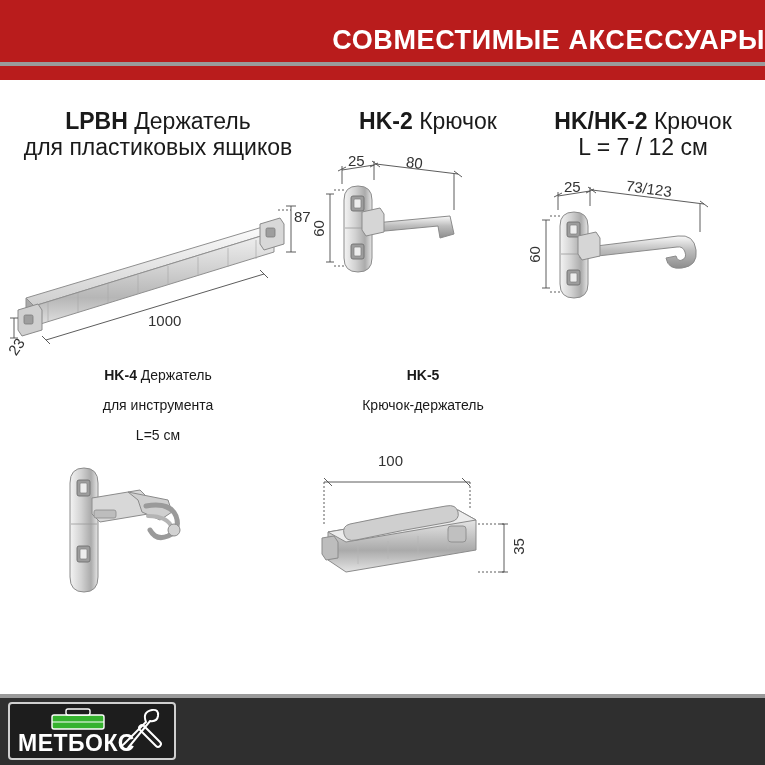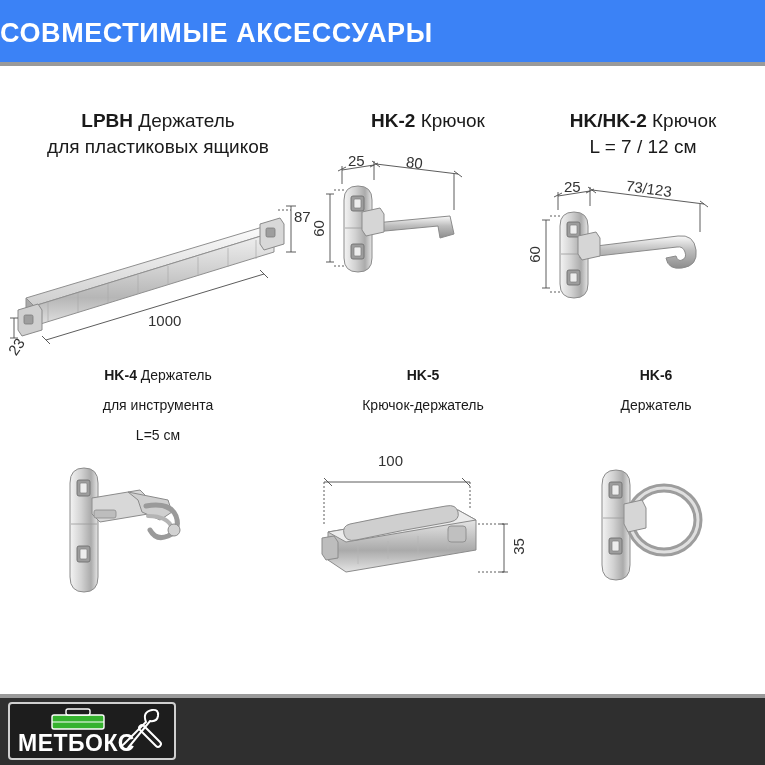--- a/index.html
+++ b/index.html
@@ -19,25 +19,25 @@
     width: 765px;
     height: 765px;
     background: #ffffff;
   }
   
   .header {
     position: absolute;
     left: 0;
     top: 0;
     width: 765px;
-    height: 66px;
-    background: #3b82f6;
+    height: 80px;
+    background: #b91c1c;
     display: flex;
     align-items: center;
-    justify-content: flex-start;
+    justify-content: flex-end;
   }
   .header-title {
     color: #ffffff;
     font-size: 27px;
     font-weight: bold;
     letter-spacing: 0.6px;
     text-align: center;
     font-family: "Liberation Sans", sans-serif;
   }
   .header-rule {
@@ -56,21 +56,21 @@
     width: 765px;
     height: 620px;
   }
   .cell {
     position: absolute;
     box-sizing: border-box;
   }
   .caption {
     text-align: center;
     color: #1a1a1a;
-    font-size: 19px;
+    font-size: 23px;
     line-height: 26px;
     font-family: "Liberation Sans", sans-serif;
   }
   .caption .code {
     font-weight: bold;
   }
   .caption-lg {
     font-size: 14px;
     line-height: 30px;
   }
@@ -416,42 +416,20 @@
             <line x1="202" y1="112" x2="210" y2="112"></line>
             <line x1="180" y1="64" x2="206" y2="64" stroke-dasharray="2,2"></line>
             <line x1="180" y1="112" x2="206" y2="112" stroke-dasharray="2,2"></line>
           </g>
         </svg>
         <div class="dim" style="left:80px; top:-8px;">100</div>
         <div class="dim" style="left:212px; top:78px;"><span class="rot90" style="display:inline-block;">35</span></div>
       </div>
     </div>
 
-    <div class="cell" style="left:556px; top:290px; width:200px; height:310px;">
-      <div class="caption caption-lg">
-        <span class="code">HK-6</span><br>
-        <span>Держатель</span>
-      </div>
-      <div class="art" style="height:190px; margin-top:32px;">
-        <svg width="200" height="180" viewBox="0 0 200 180">
-
-          <path d="M60,18 q14,0 14,15 v80 q0,15 -14,15 q-14,0 -14,-15 v-80 q0,-15 14,-15 z" fill="url(#plateG)" stroke="#8b8b8b" stroke-width="1"></path>
-          <rect x="53" y="30" width="13" height="16" rx="2" fill="#9d9d9d" stroke="#6f6f6f" stroke-width="0.9"></rect>
-          <rect x="56" y="33" width="7" height="10" rx="1" fill="#ededed" stroke="#7e7e7e" stroke-width="0.7"></rect>
-          <rect x="53" y="86" width="13" height="16" rx="2" fill="#9d9d9d" stroke="#6f6f6f" stroke-width="0.9"></rect>
-          <rect x="56" y="89" width="7" height="10" rx="1" fill="#ededed" stroke="#7e7e7e" stroke-width="0.7"></rect>
-          <line x1="47" y1="66" x2="73" y2="66" stroke="#9b9b9b" stroke-width="0.8"></line>
-
-          <ellipse cx="108" cy="68" rx="34" ry="32" fill="none" stroke="#9d9d9d" stroke-width="9"></ellipse>
-          <ellipse cx="108" cy="68" rx="34" ry="32" fill="none" stroke="#e0e0e0" stroke-width="3"></ellipse>
-
-          <polygon points="68,52 86,48 90,56 90,76 72,80 68,72" fill="#d6d6d6" stroke="#8b8b8b" stroke-width="1"></polygon>
-        </svg>
-      </div>
-    </div>
 
   </div>
 
   <div class="footer-rule"></div>
   <div class="footer">
     <div class="logo">
       <div class="logo-box"></div>
       <svg class="logo-icon" viewBox="0 0 60 24">
         <rect x="4" y="8" width="52" height="14" rx="2" fill="#35b22e" stroke="#ffffff" stroke-width="1.4"></rect>
         <rect x="18" y="2" width="24" height="6" rx="2" fill="#1d1d1d" stroke="#ffffff" stroke-width="1.4"></rect>

